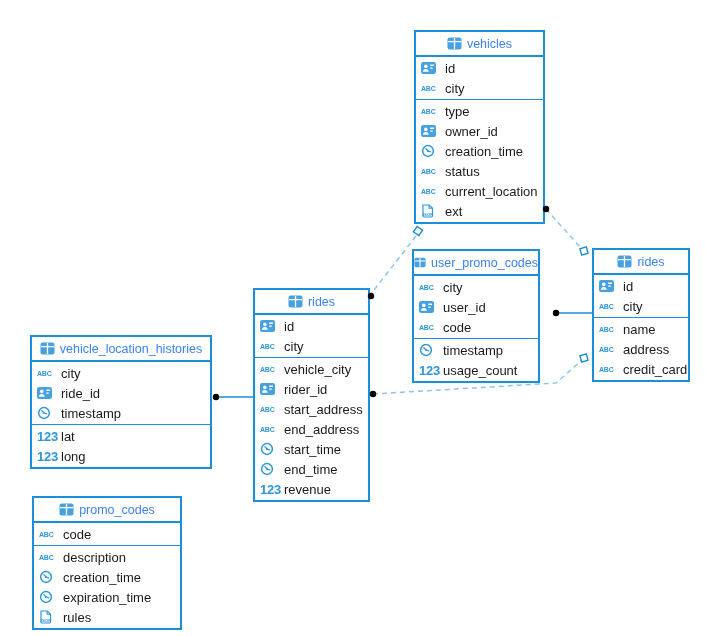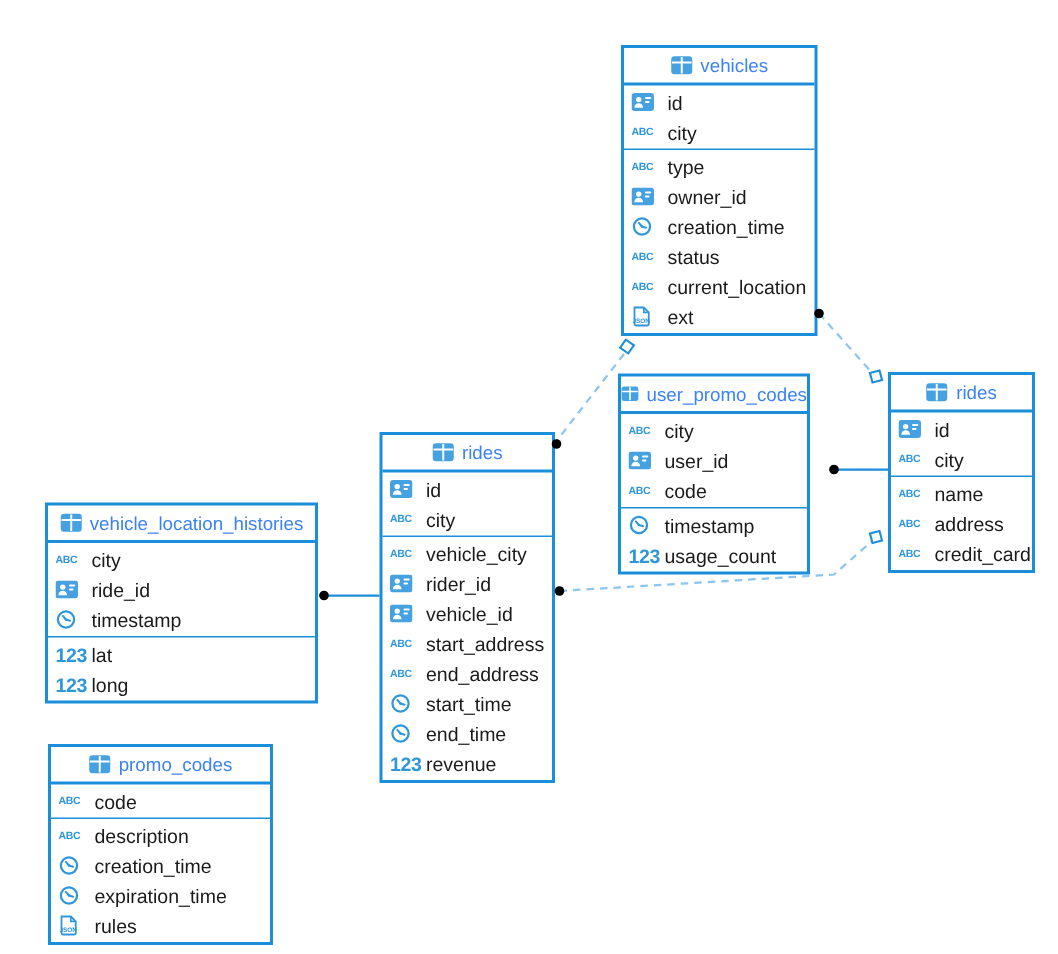--- a/index.html
+++ b/index.html
@@ -271,32 +271,20 @@
     <circle cx="4.8" cy="4.4" r="1.8" fill="#fff"></circle>
     <path d="M1.9 9.8 a2.9 2.9 0 0 1 5.8 0 z" fill="#fff"></path>
     <rect x="9" y="2.6" width="4.2" height="1.4" rx="0.7" fill="#fff"></rect>
     <rect x="9" y="5.4" width="3" height="1.3" rx="0.65" fill="#fff"></rect>
   </svg>
             </span>
             <span class="lbl">rider_id</span>
           </div>
           <div class="er-row">
             <span class="icn">
-              <svg width="15" height="12" viewBox="0 0 15 12">
-    <rect x="0" y="0" width="15" height="12" rx="2.2" fill="#46a1e0"></rect>
-    <circle cx="4.8" cy="4.4" r="1.8" fill="#fff"></circle>
-    <path d="M1.9 9.8 a2.9 2.9 0 0 1 5.8 0 z" fill="#fff"></path>
-    <rect x="9" y="2.6" width="4.2" height="1.4" rx="0.7" fill="#fff"></rect>
-    <rect x="9" y="5.4" width="3" height="1.3" rx="0.65" fill="#fff"></rect>
-  </svg>
-            </span>
-            <span class="lbl">vehicle_id</span>
-          </div>
-          <div class="er-row">
-            <span class="icn">
               <span class="icn-txt" style="color:#2e96db">ABC</span>
             </span>
             <span class="lbl">start_address</span>
           </div>
           <div class="er-row">
             <span class="icn">
               <span class="icn-txt" style="color:#2e96db">ABC</span>
             </span>
             <span class="lbl">end_address</span>
           </div>

